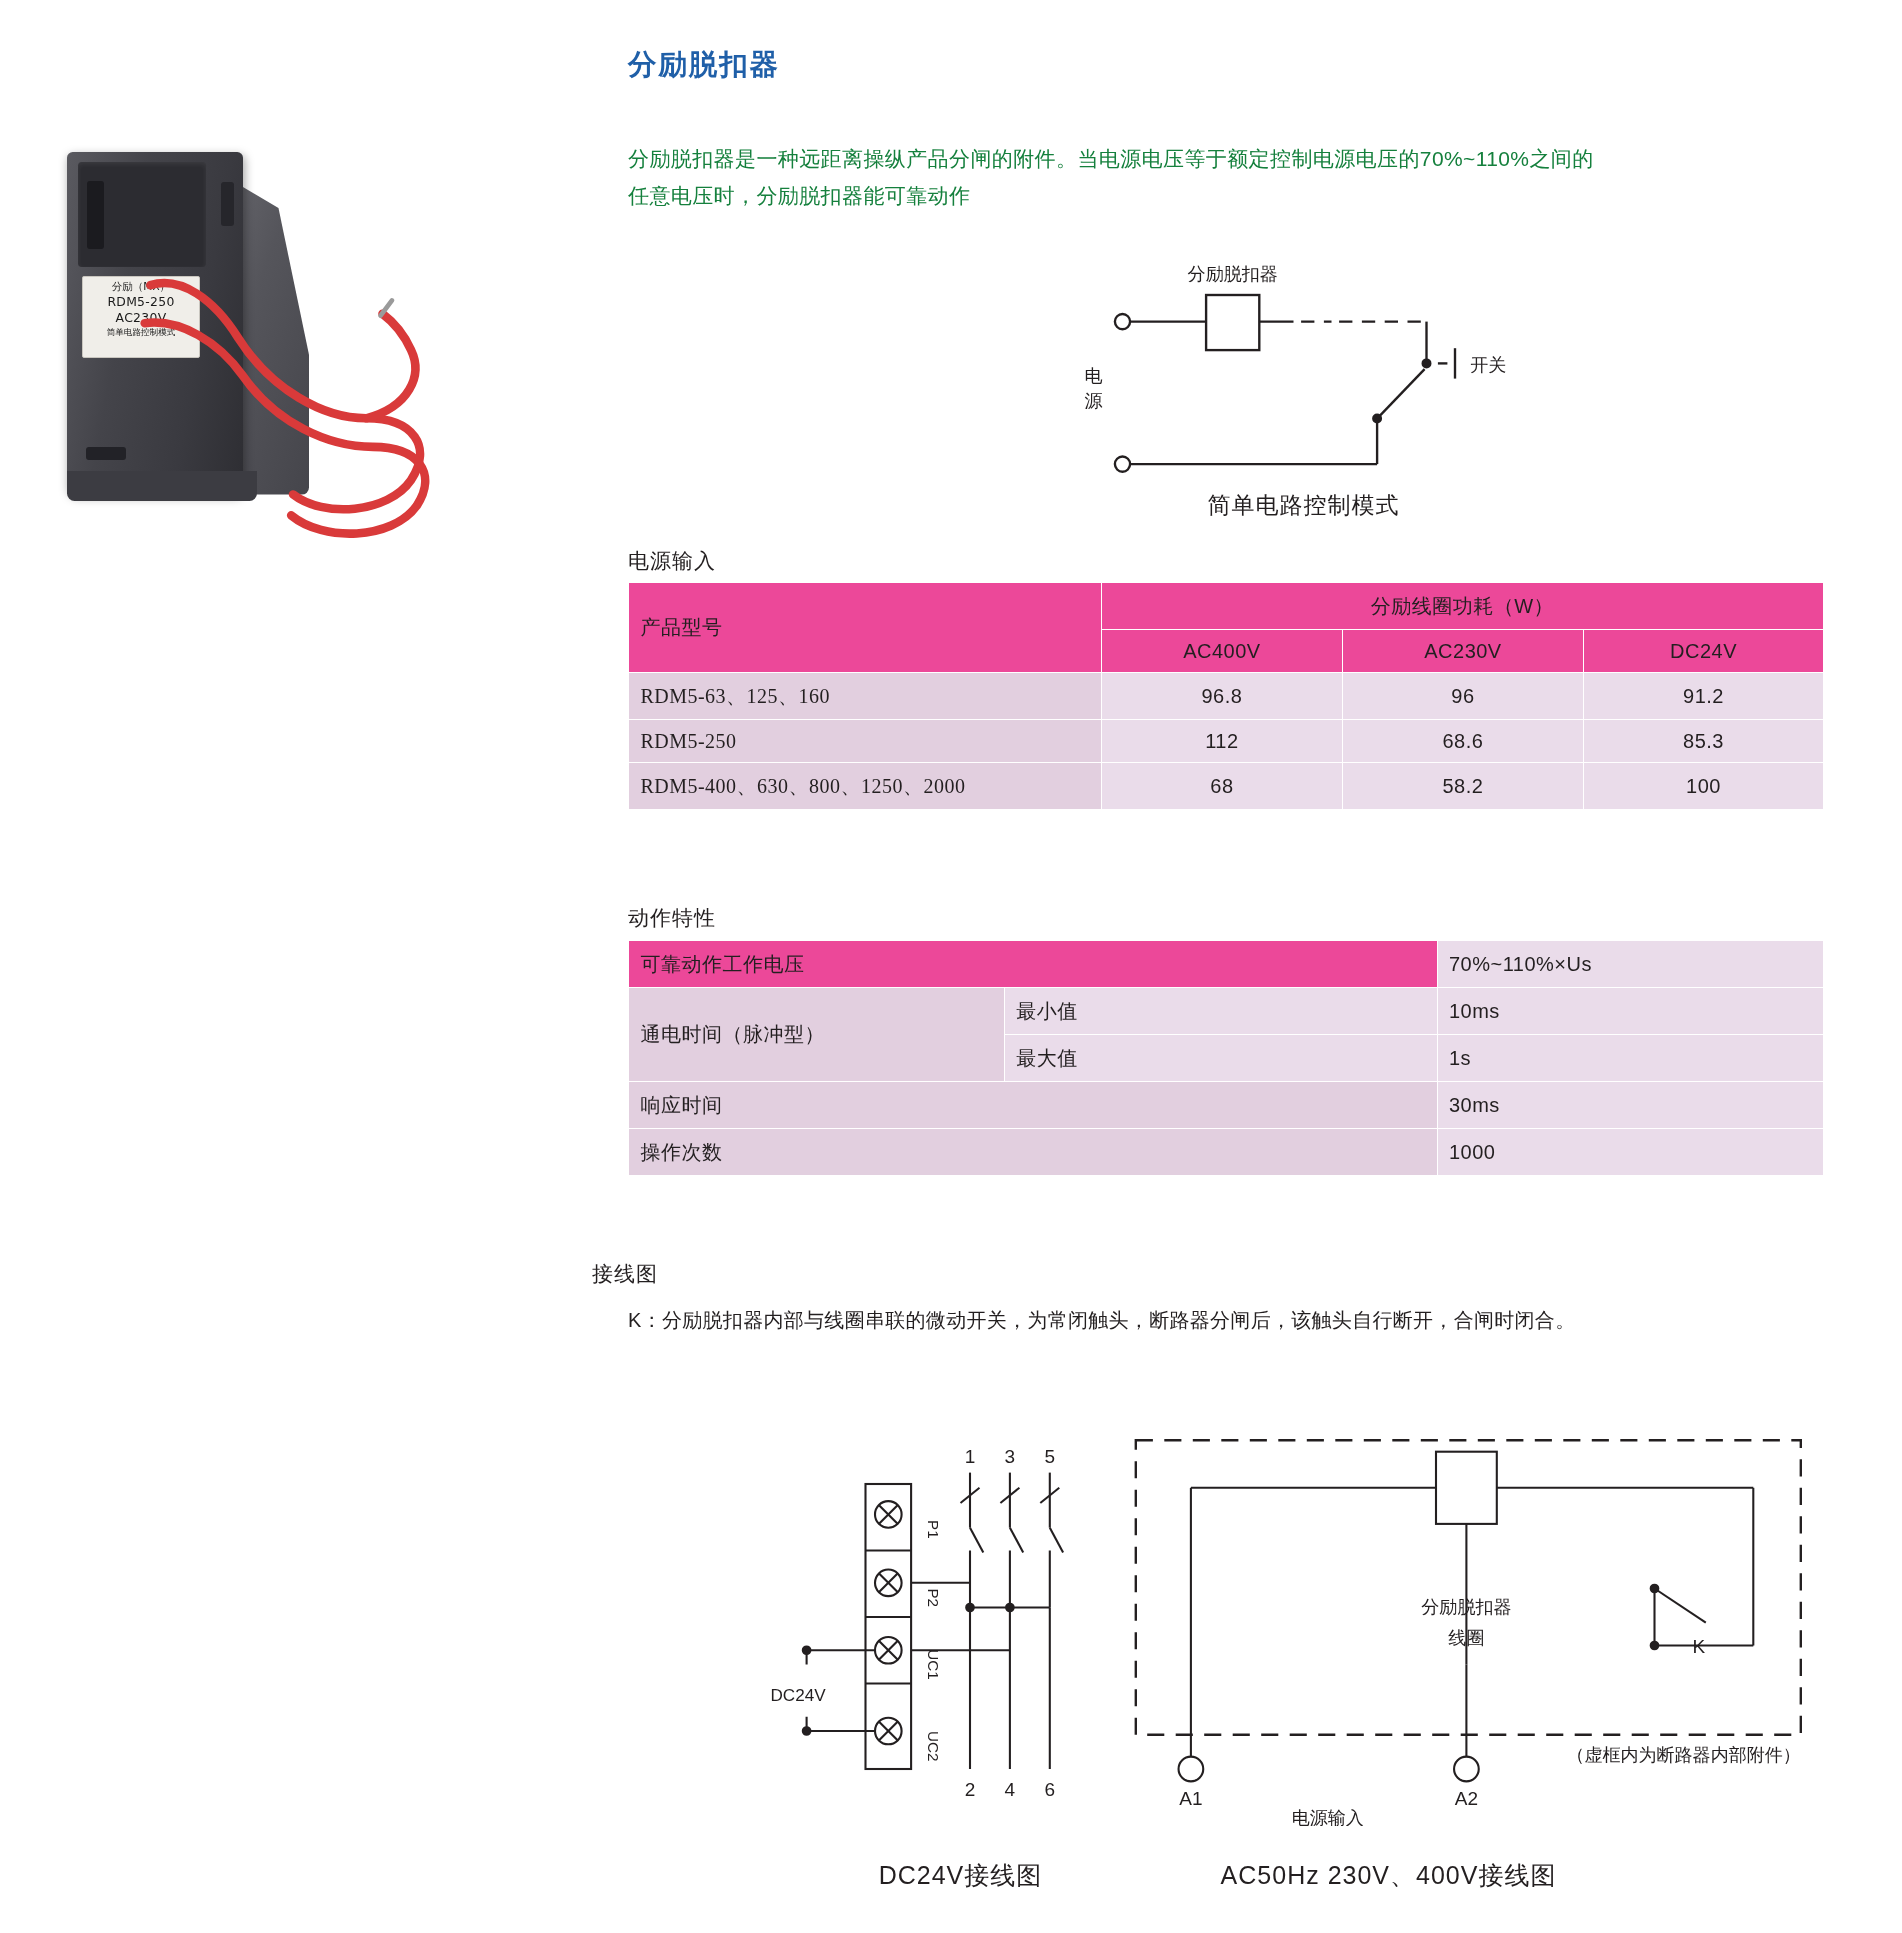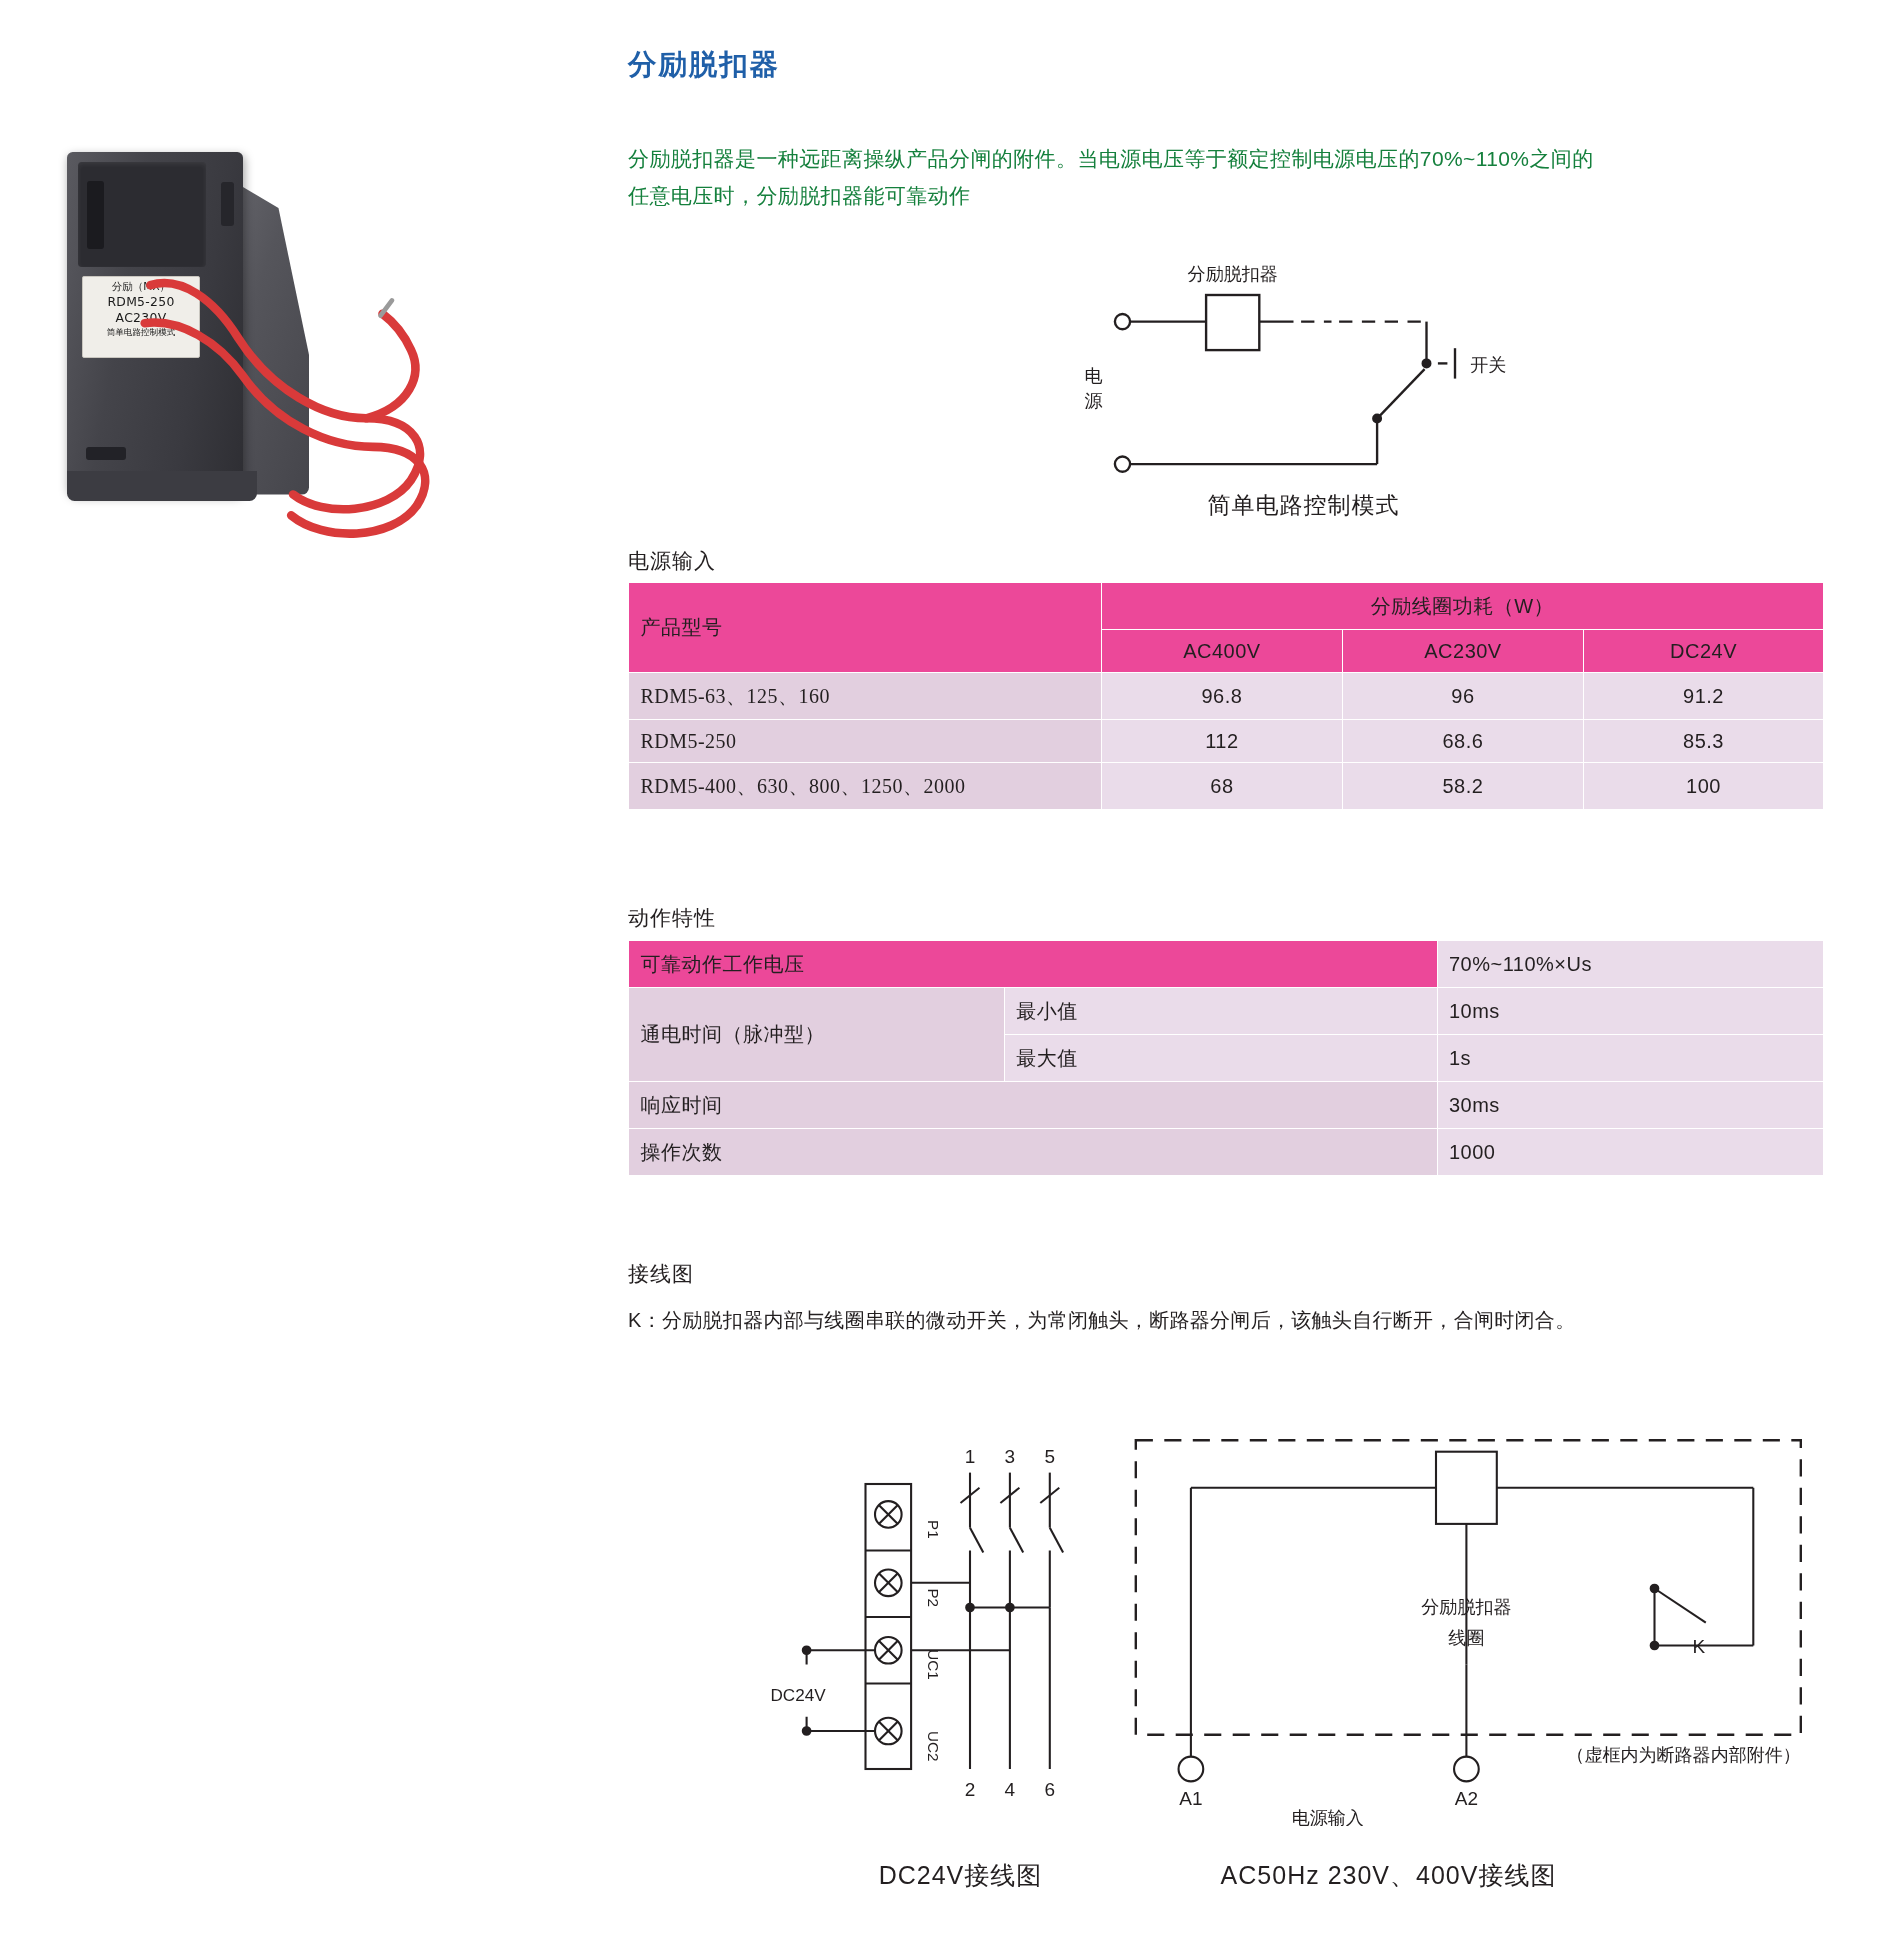--- a/index.html
+++ b/index.html
@@ -67,21 +67,21 @@
   }
   .para{
     position:absolute;left:628px;top:141px;width:968px;
     font-size:21px;line-height:1.75;letter-spacing:0.4px;color:#15803d;
   }
   .sec-label{
     position:absolute;font-size:21px;letter-spacing:1px;color:#231f20;
   }
   #label-electrical{left:628px;top:547px;}
   #label-action{left:628px;top:904px;}
-  #label-wiring{left:628px;top:1260px;}
+  #label-wiring{left:592px;top:1260px;}
   .note{
     position:absolute;left:628px;top:1303px;width:970px;
     font-size:20px;line-height:1.75;letter-spacing:0.3px;
   }
   
   table{border-collapse:collapse;position:absolute;}
   #table-electrical{left:628px;top:582px;width:1196px;}
   #table-action{left:628px;top:940px;width:1196px;}
   #table-electrical th,#table-electrical td,
   #table-action th,#table-action td{

